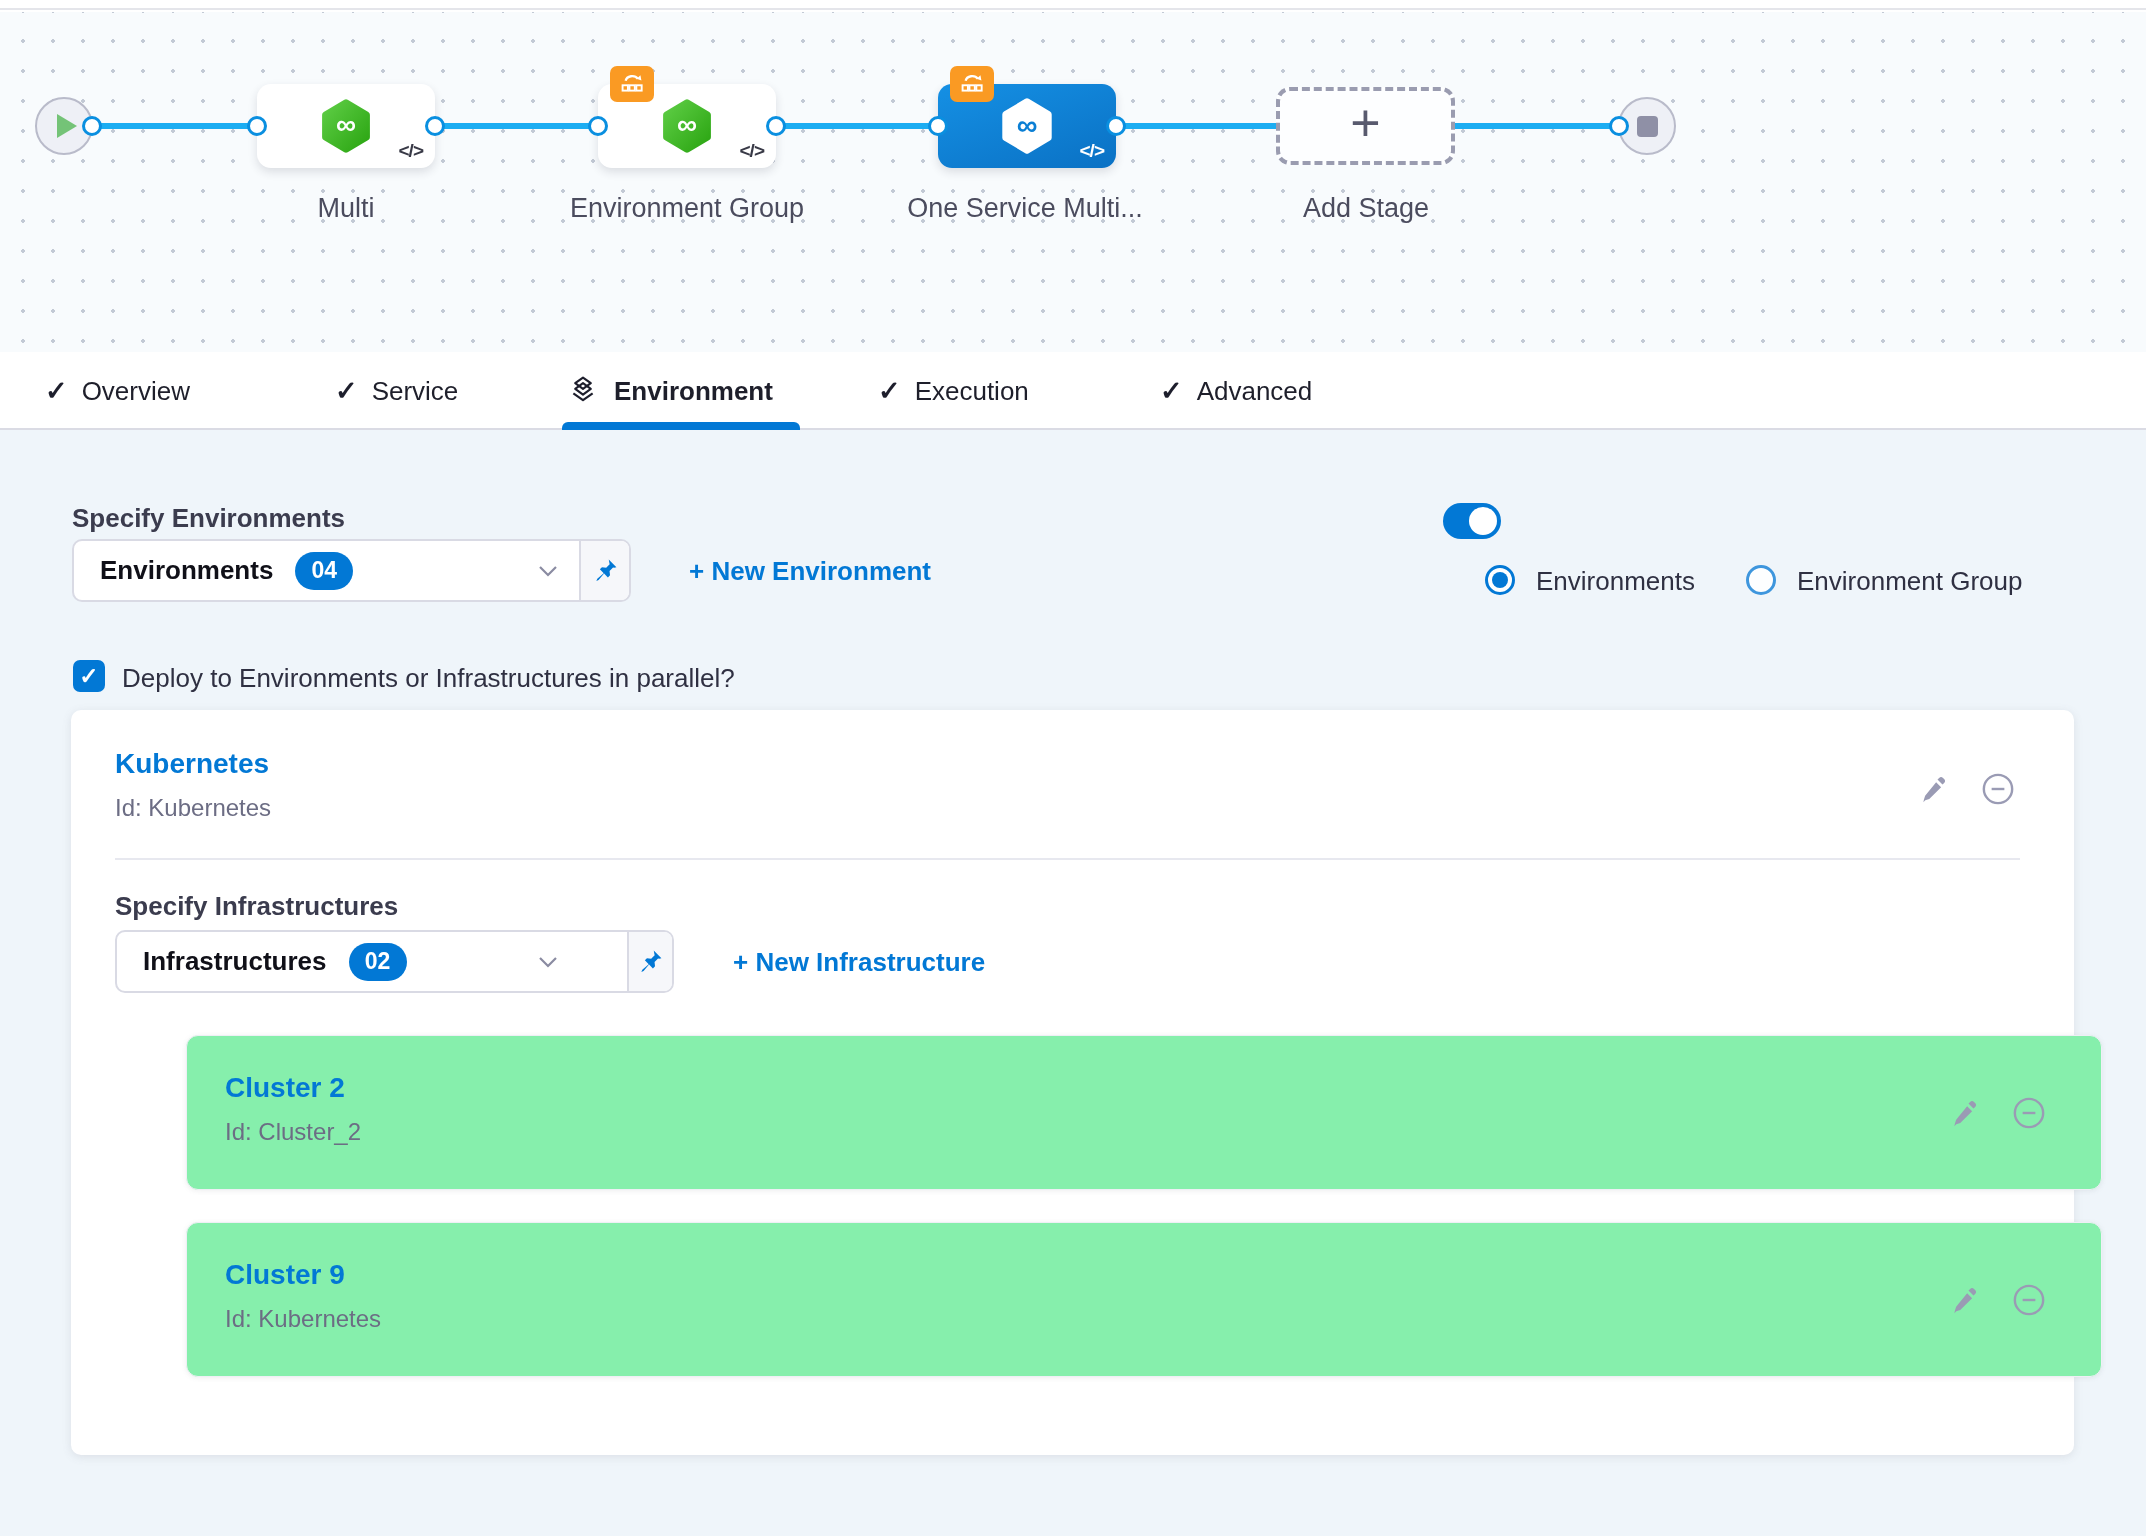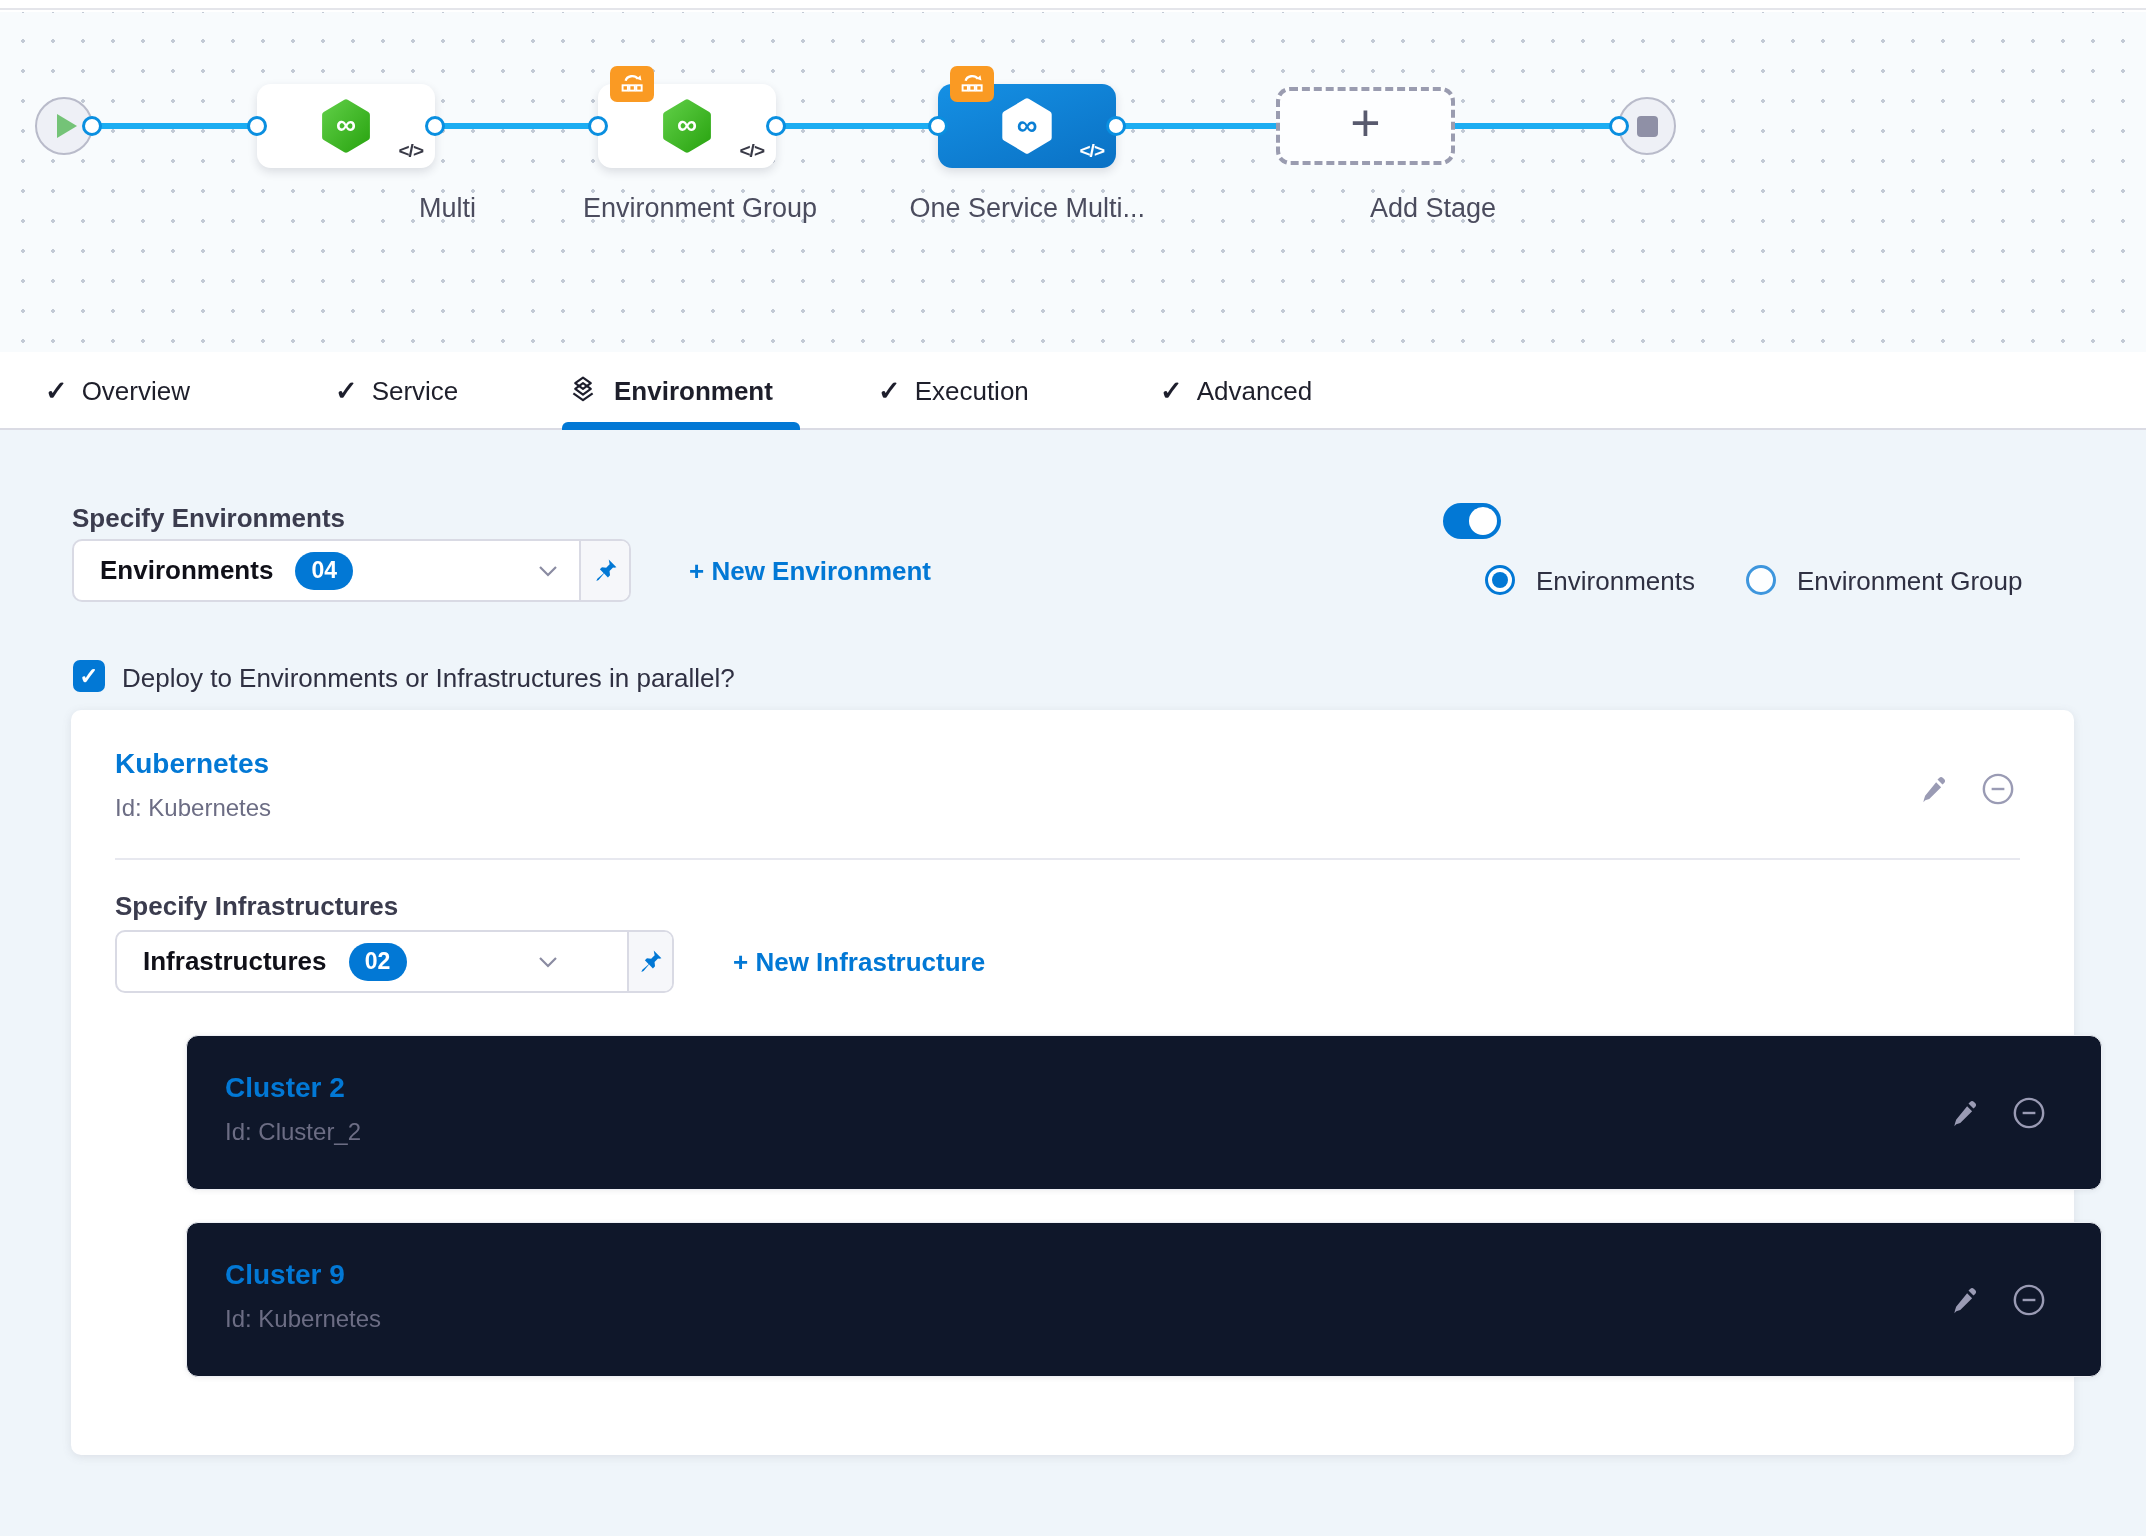--- a/index.html
+++ b/index.html
@@ -23,21 +23,21 @@
   .stage-card { position:absolute; top:72px; width:178px; height:84px; background:#ffffff; border-radius:14px;
     box-shadow:0 4px 10px rgba(40,41,61,.14); display:flex; align-items:center; justify-content:center; z-index:4; }
   .stage-card.selected { background:linear-gradient(160deg,#1590e4,#0a71c4); }
   .code-badge { position:absolute; right:12px; bottom:6px; font-size:19px; font-weight:bold; color:#383946; letter-spacing:-1px; }
   .stage-card.selected .code-badge { color:#ffffff; }
   .loop-badge { position:absolute; width:44px; height:36px; background:#fa9a23; border-radius:7px; top:-18px; left:12px;
     display:flex; align-items:center; justify-content:center; z-index:7; }
   .add-card { position:absolute; left:1276px; top:75px; width:179px; height:78px; background:#fdfeff; border:4px dashed #9a9cb0;
     border-radius:14px; display:flex; align-items:center; justify-content:center; z-index:4; }
   .plus-glyph { font-size:52px; font-weight:300; color:#585a6e; line-height:40px; margin-top:-6px; }
-  .stage-label { position:absolute; top:175px; width:260px; text-align:right; font-size:27px; line-height:42px; color:#4b4c5e; z-index:3; }
+  .stage-label { position:absolute; top:175px; width:260px; text-align:center; font-size:27px; line-height:42px; color:#4b4c5e; z-index:3; }
 
   
   .tabbar { position:absolute; left:0; top:352px; width:2146px; height:78px; background:#ffffff; border-bottom:2px solid #dadbe4; }
   .tab { position:absolute; top:0; height:78px; display:flex; align-items:center; gap:14px; font-size:26px; color:#1e1f2b; }
   .tab .chk { font-size:27px; font-weight:bold; color:#1d1e2c; }
   .tab.active { font-weight:bold; }
   .tab-underline { position:absolute; left:562px; top:70px; width:238px; height:8px; background:#0278d5; border-radius:6px 6px 0 0; }
 
   
   .content { position:absolute; left:0; top:430px; width:2146px; height:1106px; background:#eff5fa; }
@@ -58,21 +58,21 @@
   .radio.on::after { content:""; width:16px; height:16px; border-radius:50%; background:#0278d5; }
   .radio.off { border:3px solid #3e96dd; }
   .checkbox { position:absolute; width:32px; height:32px; border-radius:7px; background:#0278d5; color:#fff; font-size:23px; font-weight:bold;
     display:flex; align-items:center; justify-content:center; }
   .big-card { position:absolute; left:71px; top:710px; width:2003px; height:745px; background:#ffffff; border-radius:10px;
     box-shadow:0 2px 10px rgba(96,97,112,.14); }
   .env-name { position:absolute; font-size:28px; font-weight:700; color:#0278d5; }
   .env-id { position:absolute; font-size:24px; color:#6c6d84; }
   .icon-btn { position:absolute; width:34px; height:34px; display:flex; align-items:center; justify-content:center; }
   .divider { position:absolute; height:2px; background:#e7e8ef; }
-  .infra-card { position:absolute; left:115px; width:1916px; height:155px; background:#0f172a; border:1px solid #eef0f5;
+  .infra-card { position:absolute; left:115px; width:1916px; height:155px; background:#86efac; border:1px solid #eef0f5;
     border-radius:12px; box-shadow:0 1px 5px rgba(96,97,112,.10); }
 </style>
 </head>
 <body>
 
 <div id="app">
 
   <div class="top-strip"></div>
   <div class="canvas">
 

